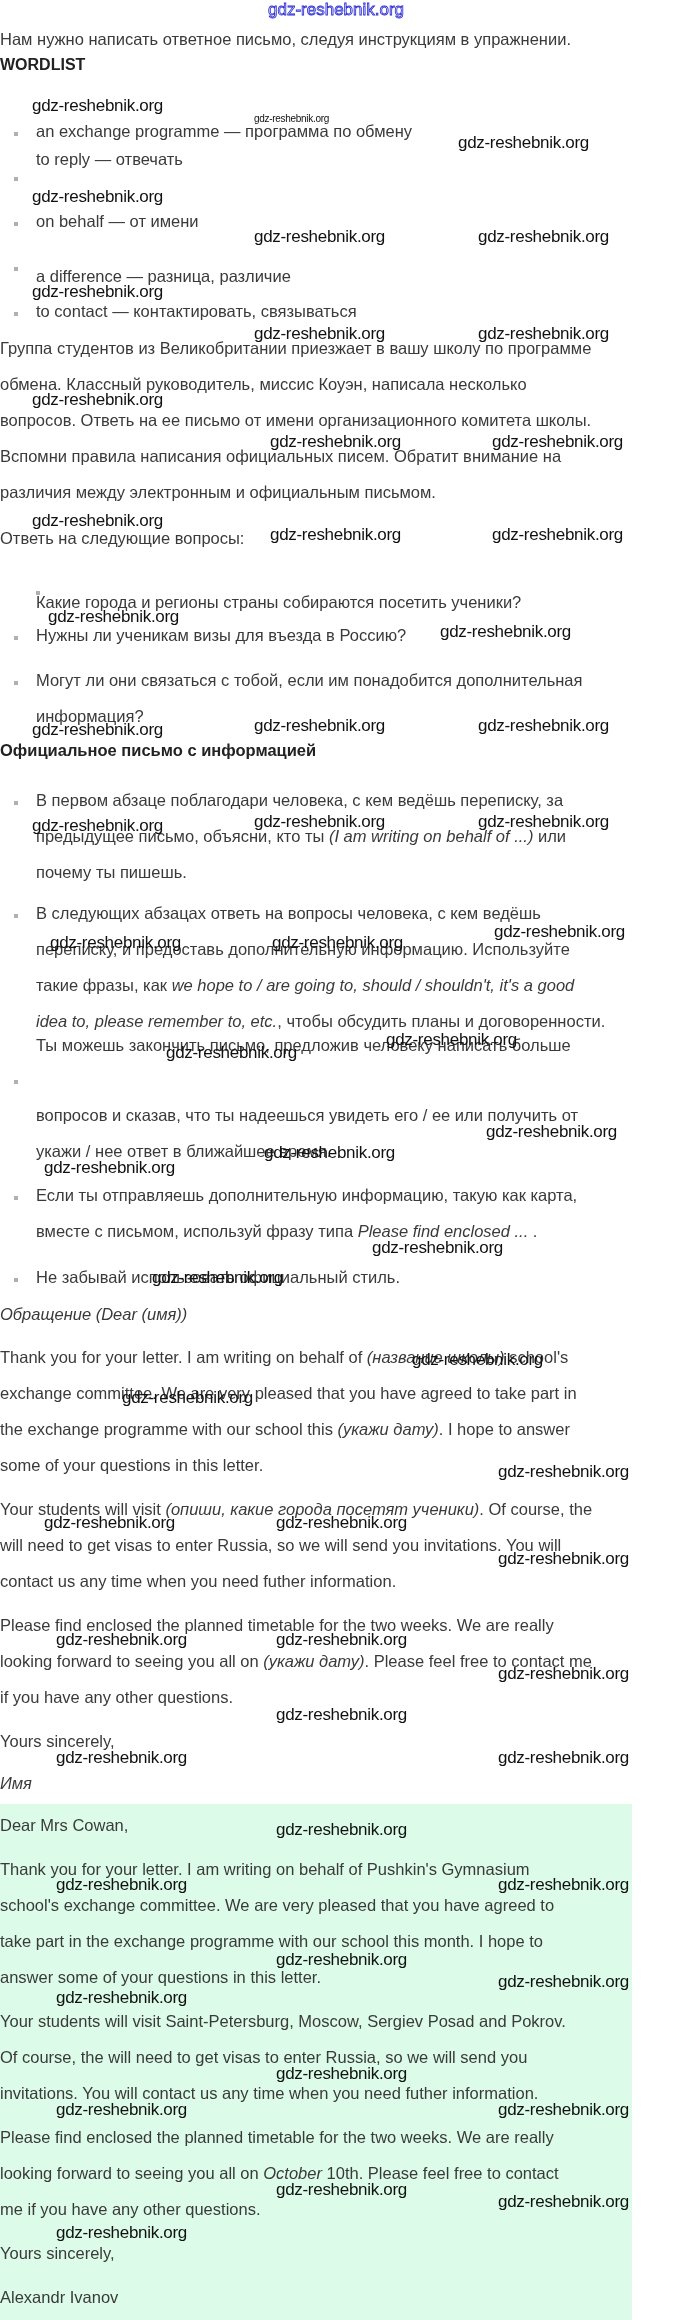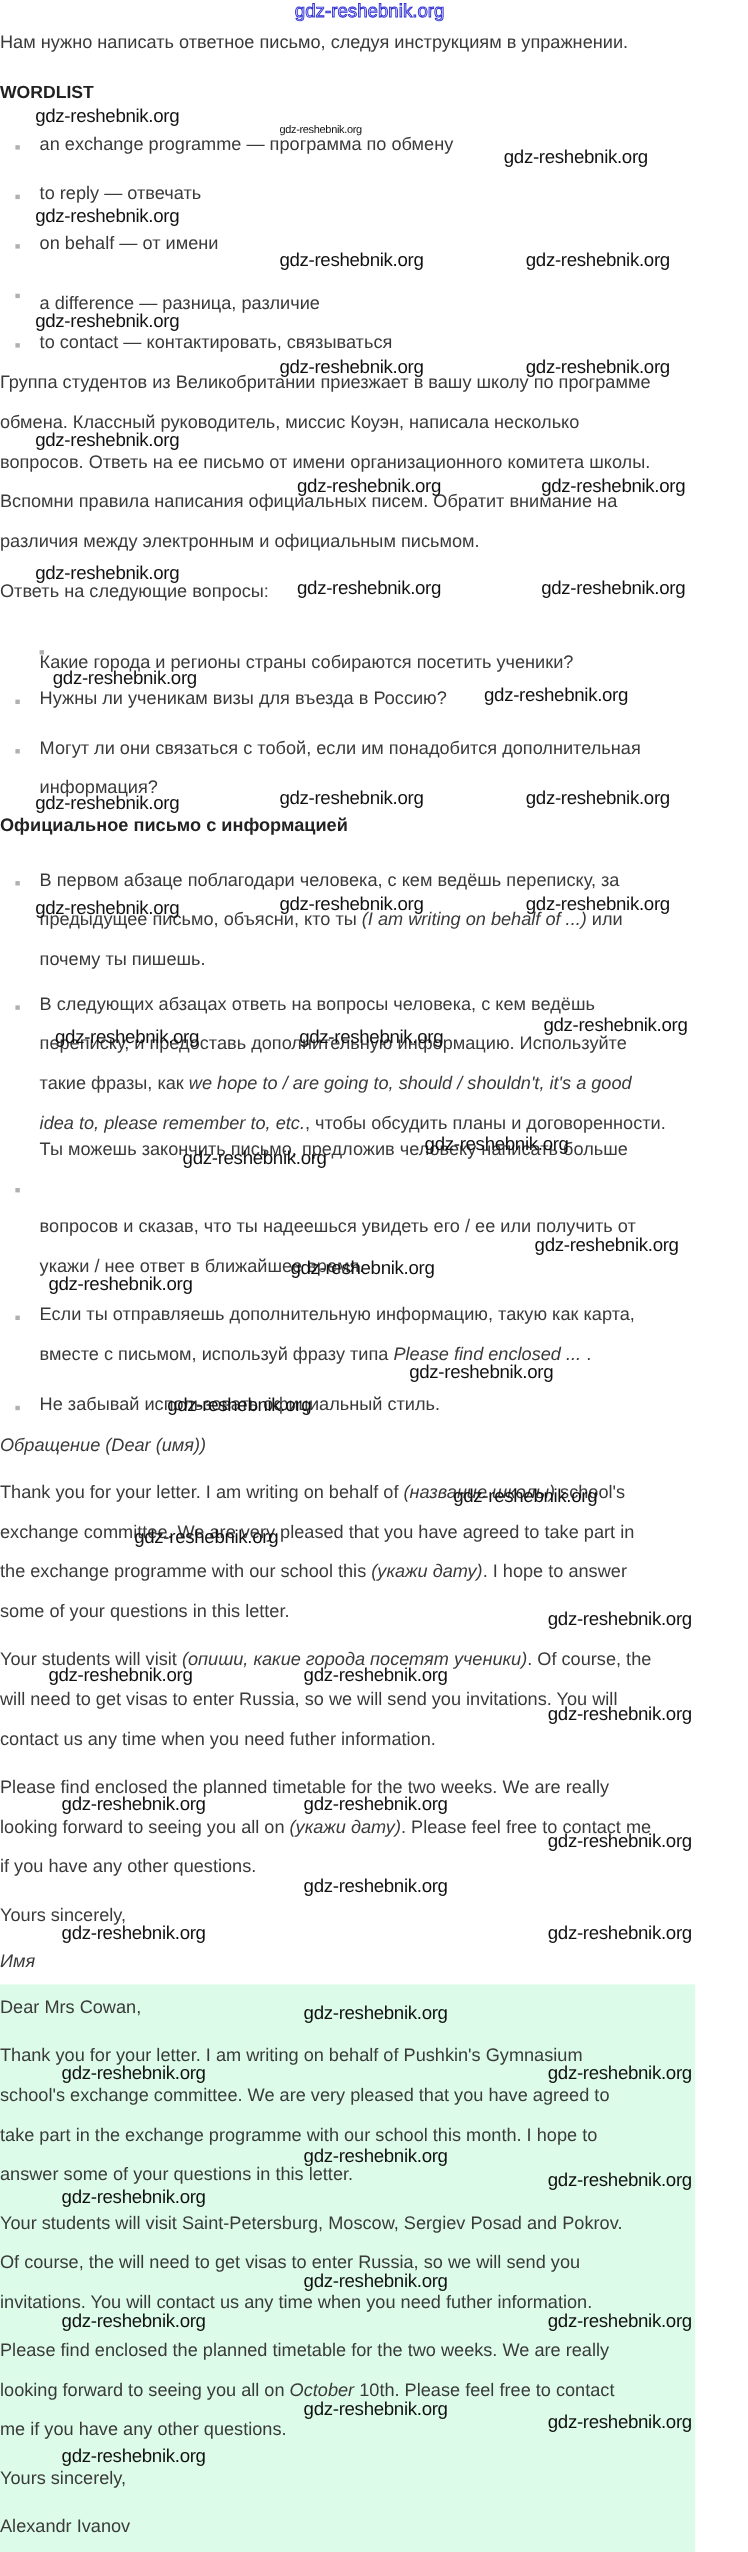--- a/index.html
+++ b/index.html
@@ -21,27 +21,27 @@
     .line { position: absolute; left: 0; white-space: nowrap; }
     .ind { left: 36px; }
   </style>
 </head>
 <body>
 
 <div class="header-wm">gdz-reshebnik.org</div>
 
 <div class="line" style="top:30px;">Нам нужно написать ответное письмо, следуя инструкциям в упражнении.</div>
 
-<div class="line bold" style="top:76px; font-size:16px; font-family:'Liberation Sans Narrow','Liberation Sans',sans-serif;">WORDLIST</div>
+<div class="line bold" style="top:56px; font-size:16px; font-family:'Liberation Sans Narrow','Liberation Sans',sans-serif;">WORDLIST</div>
 
 <div>
   <span class="bullet" style="left:14px; top:132px;"></span>
   <div class="line ind" style="top:122px;">an exchange programme — программа по обмену</div>
   <span class="bullet" style="left:14px; top:177px;"></span>
-  <div class="line ind" style="top:167px;">to reply — отвечать</div>
+  <div class="line ind" style="top:150px;">to reply — отвечать</div>
   <span class="bullet" style="left:14px; top:222px;"></span>
   <div class="line ind" style="top:212px;">on behalf — от имени</div>
   <span class="bullet" style="left:14px; top:267px;"></span>
   <div class="line ind" style="top:257px;margin-top:10px;">a difference — разница, различие</div>
   <span class="bullet" style="left:14px; top:312px;"></span>
   <div class="line ind" style="top:302px;">to contact — контактировать, связываться</div>
 </div>
 
 <div>
   <div class="line" style="top:339px;">Группа студентов из Великобритании приезжает в вашу школу по программе</div>

